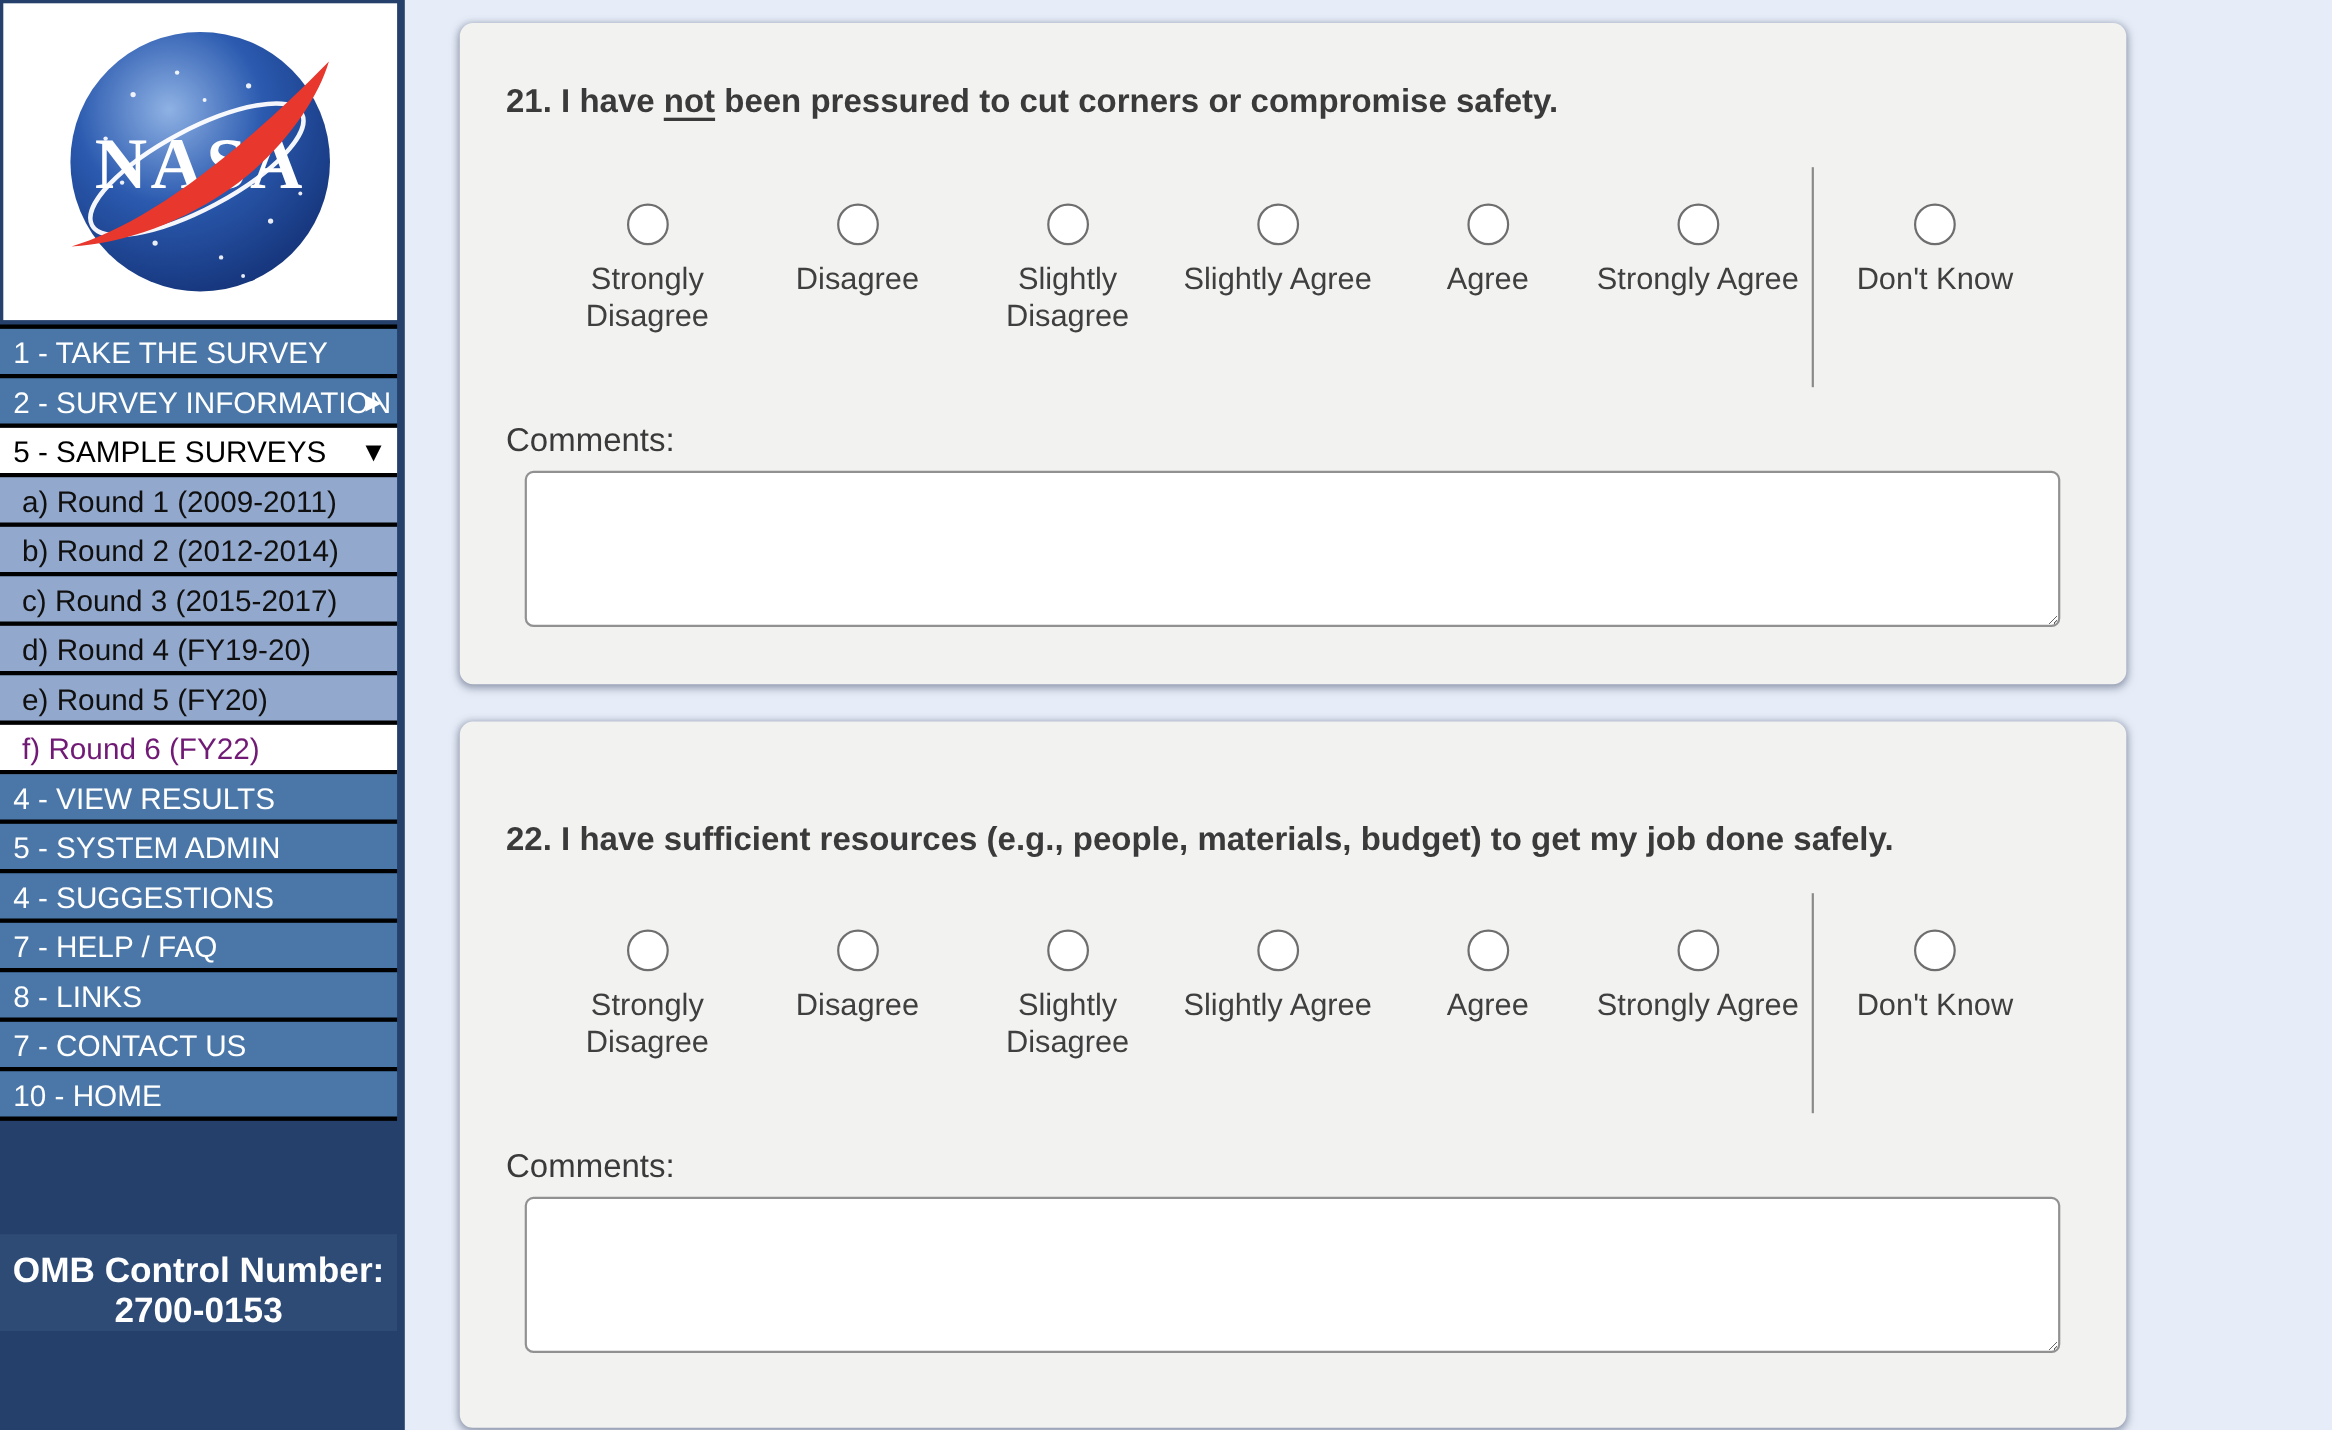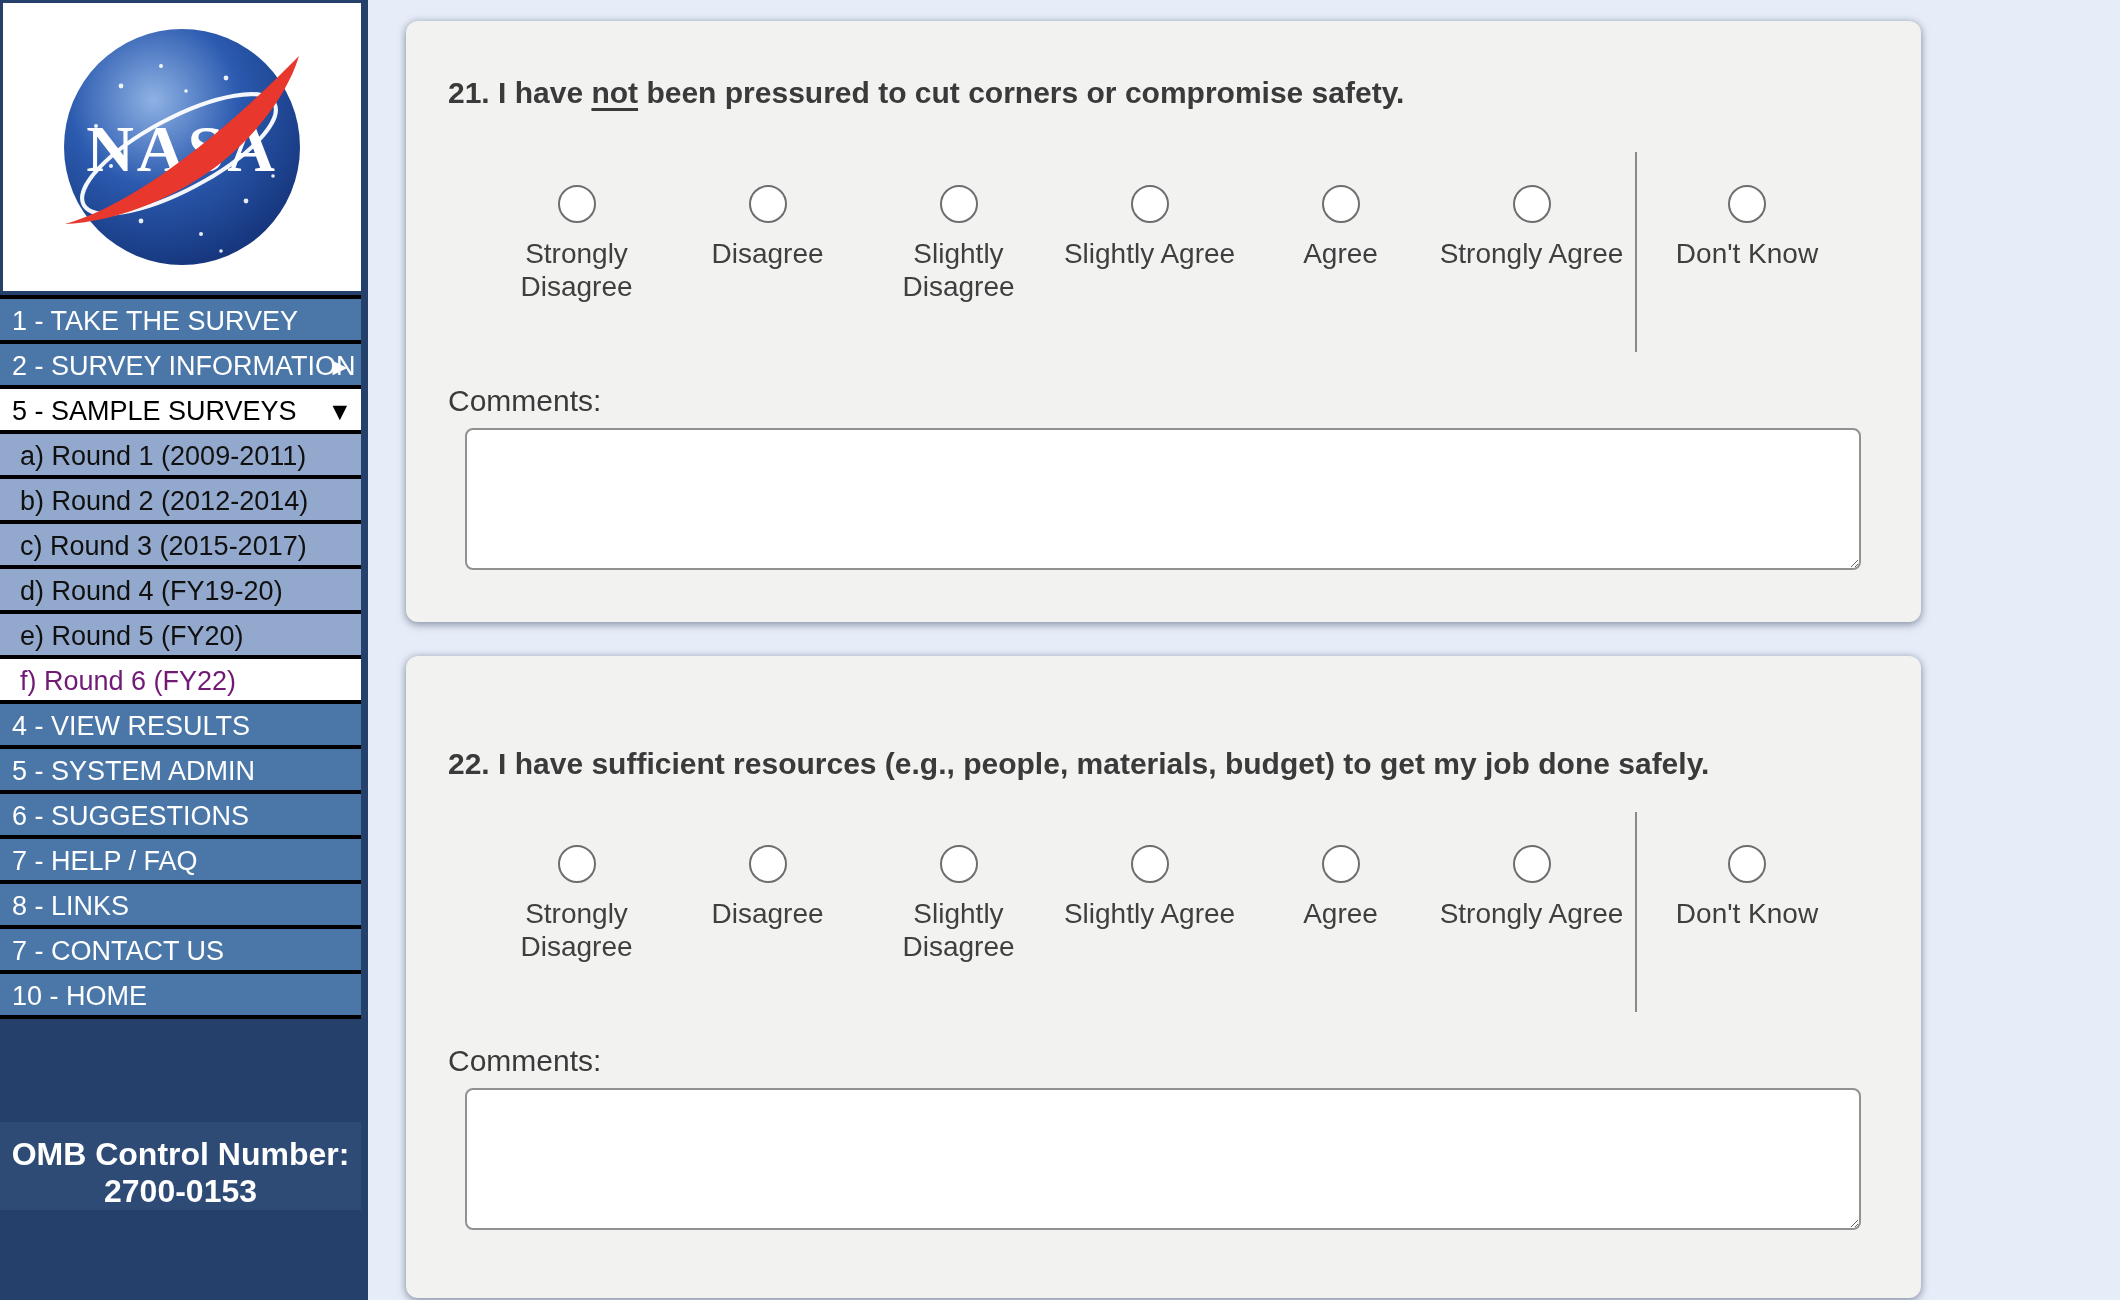--- a/index.html
+++ b/index.html
@@ -37,21 +37,21 @@
   .arrow.down  { color:#000; }
   .sidebar-footer {
     position:absolute; left:0; top:1122px; width:361px;
     background:var(--footer_navy, #2E4B76);
     color:#fff; font-weight:bold; font-size:32px; line-height:37px;
     text-align:center; padding-top:14px;
   }
 
   
   .panel {
-    position:absolute; left:406px; width:1515px;
+    position:absolute; left:418px; width:1515px;
     background:var(--panel_bg, #F2F2F1);
     border-radius:12px;
     box-shadow:0 3px 9px rgba(90,100,125,0.55), 0 0 7px rgba(110,120,145,0.35);
     padding:0 42px;
   }
   .panel-q21 { top:21px;  height:601px; }
   .panel-q22 { top:656px; height:642px; }
 
   .question {
     margin-top:50px; font-size:30px; font-weight:bold;
@@ -131,21 +131,21 @@
       <span class="arrow down">▼</span>
     </div>
     <div class="menu-item sub">a) Round 1 (2009-2011)</div>
     <div class="menu-item sub">b) Round 2 (2012-2014)</div>
     <div class="menu-item sub">c) Round 3 (2015-2017)</div>
     <div class="menu-item sub">d) Round 4 (FY19-20)</div>
     <div class="menu-item sub">e) Round 5 (FY20)</div>
     <div class="menu-item sub active-sub">f) Round 6 (FY22)</div>
     <div class="menu-item">4 - VIEW RESULTS</div>
     <div class="menu-item">5 - SYSTEM ADMIN</div>
-    <div class="menu-item">6 - SUGGESTIONS</div>
+    <div class="menu-item">4 - SUGGESTIONS</div>
     <div class="menu-item">7 - HELP / FAQ</div>
     <div class="menu-item">8 - LINKS</div>
     <div class="menu-item">7 - CONTACT US</div>
     <div class="menu-item">10 - HOME</div>
   </div>
 
   <div class="sidebar-footer">
     <div>OMB Control Number:</div>
     <div>2700-0153</div>
   </div>

